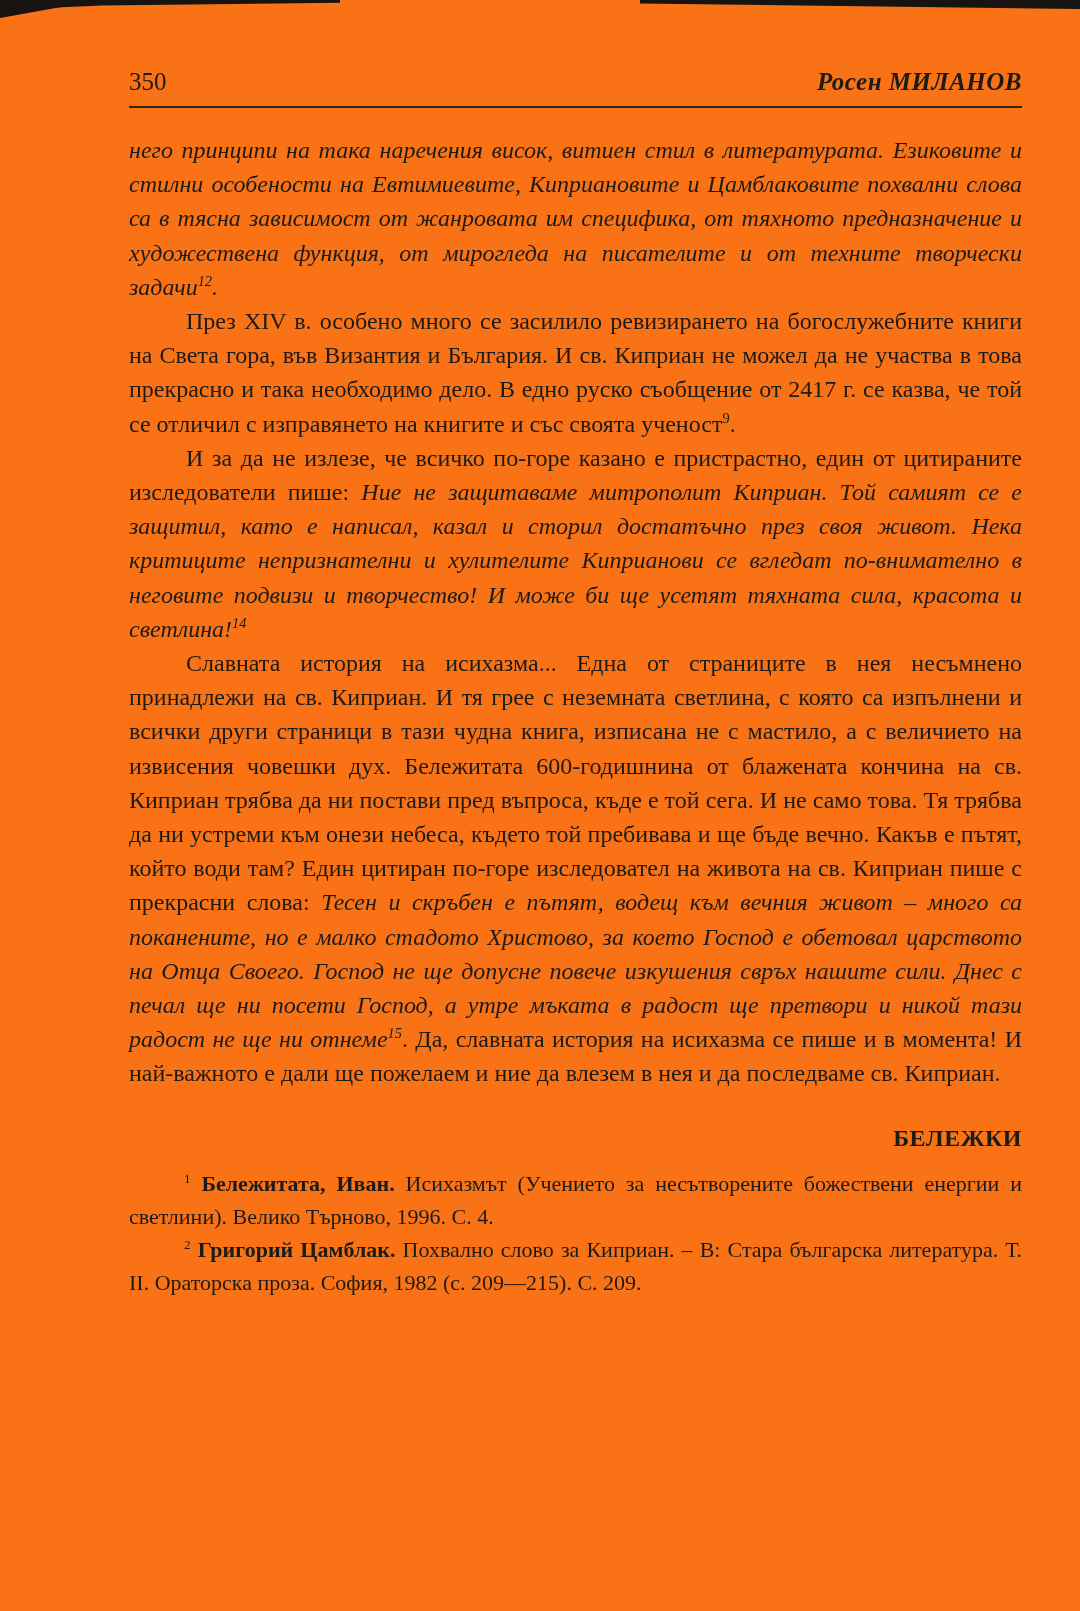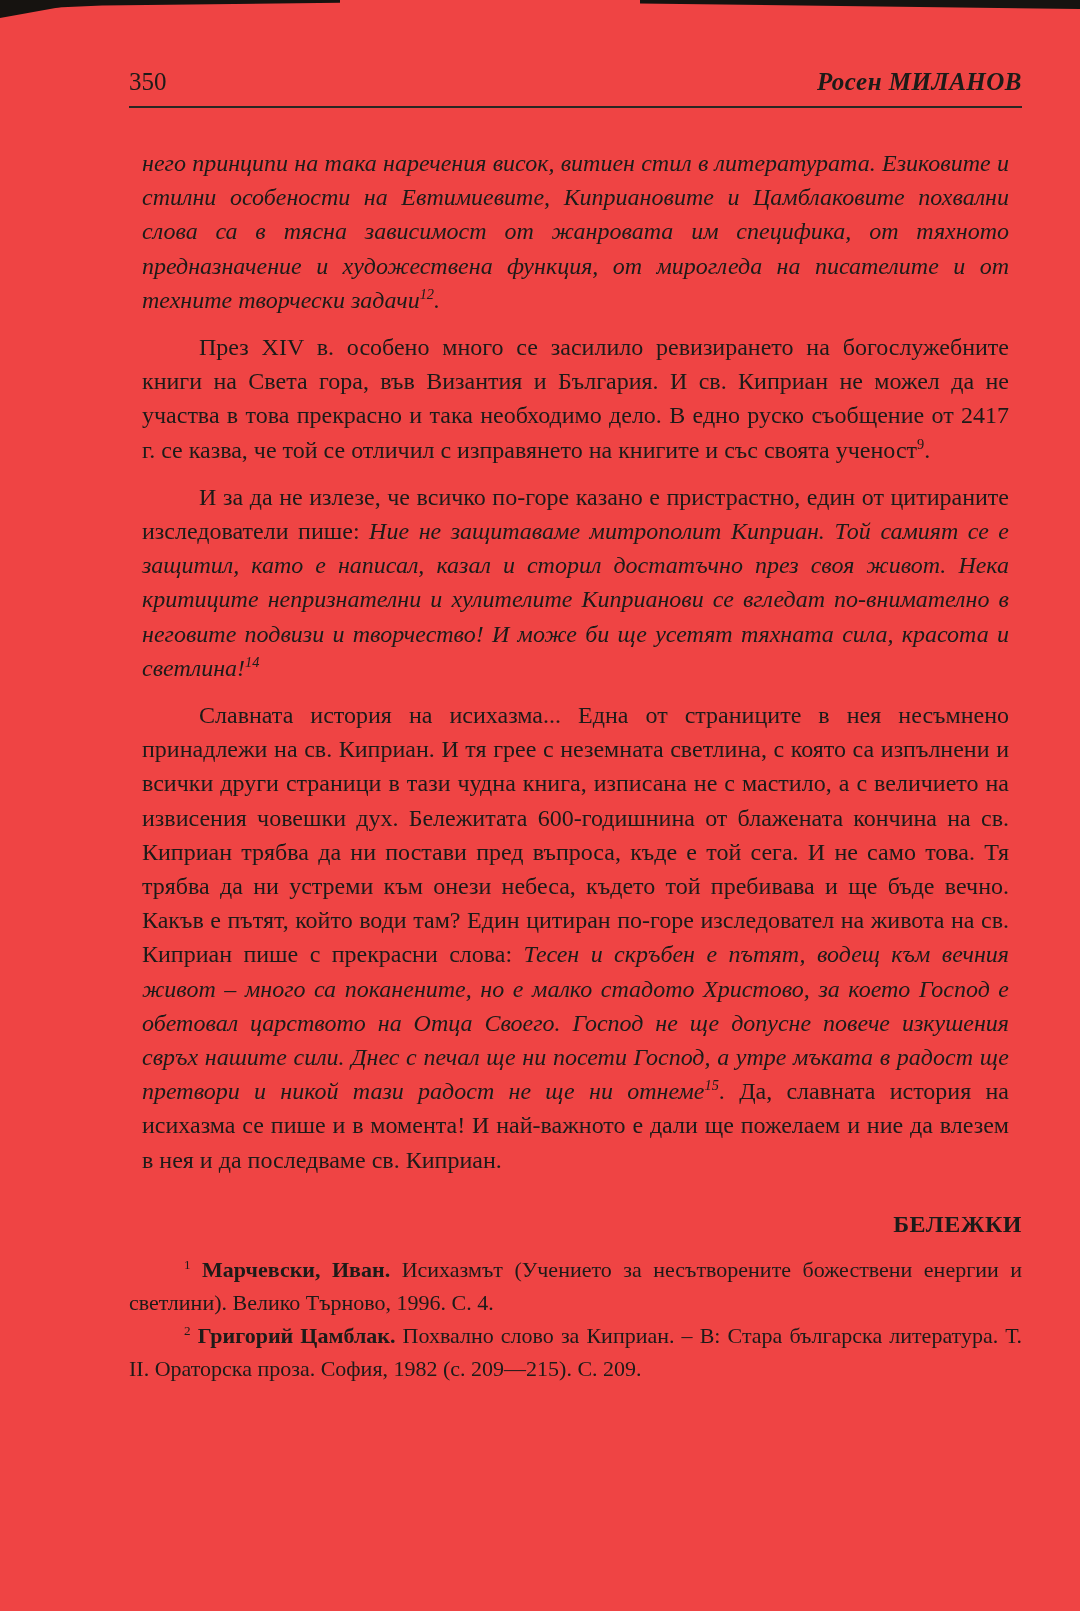--- a/index.html
+++ b/index.html
@@ -4,21 +4,21 @@
 <title>Scanned book page</title>
 <style>
   * { box-sizing: border-box; }
   html, body { margin: 0; padding: 0; }
   body { width: 1080px; height: 1611px; background: #e8e6e1; }
 
   .page {
     position: relative;
     width: 1080px;
     height: 1611px;
-    background: #ef4444;
+    background: #f97316;
     overflow: hidden;
     font-family: "Liberation Serif", "DejaVu Serif", serif;
     color: #1d1b18;
   }
 
   
   .artifact { position: absolute; background: #161310; }
   .a1 { left: 0; top: 0; width: 340px; height: 10px;
         clip-path: polygon(0 0, 100% 0, 100% 28%, 30% 55%, 0 100%); }
   .a2 { left: 0; top: 0; width: 100px; height: 18px;
@@ -41,21 +41,21 @@
   }
 
   .text-block {
     position: absolute;
     left: 129px; top: 133px; width: 893px;
     font-size: 24px;
     line-height: 34.2px;
     text-align: justify;
   }
 
-  p.para { margin: 13px; }
+  p.para { margin: 0; }
   p.para.indent { text-indent: 57px; }
 
   .i { font-style: italic; }
   .b { font-weight: 700; }
   sup { font-size: 0.6em; line-height: 0; vertical-align: super; }
 
   .notes-heading {
     margin: 30px 0 12px 0;
     font-size: 24px;
     font-weight: 700;
@@ -84,18 +84,18 @@
 
   <main class="text-block">
     <div>
         <p class="para"><span class="i">него принципи на така наречения висок, витиен стил в литературата. Езиковите и стилни особености на Евтимиевите, Киприановите и Цамблаковите похвални слова са в тясна зависимост от жанровата им специфика, от тяхното предназначение и художествена функция, от мирогледа на писателите и от техните творчески задачи</span><sup class="i">12</sup><span class="i">.</span></p>
         <p class="para indent"><span>През XIV в. особено много се засилило ревизирането на богослужебните книги на Света гора, във Византия и България. И св. Киприан не можел да не участва в това прекрасно и така необходимо дело. В едно руско съобщение от 2417 г. се казва, че той се отличил с изправянето на книгите и със своята ученост</span><sup>9</sup><span>.</span></p>
         <p class="para indent"><span>И за да не излезе, че всичко по-горе казано е пристрастно, един от цитираните изследователи пише: </span><span class="i">Ние не защитаваме митрополит Киприан. Той самият се е защитил, като е написал, казал и сторил достатъчно през своя живот. Нека критиците непризнателни и хулителите Киприанови се вгледат по-внимателно в неговите подвизи и творчество! И може би ще усетят тяхната сила, красота и светлина!</span><sup class="i">14</sup></p>
         <p class="para indent"><span>Славната история на исихазма... Една от страниците в нея несъмнено принадлежи на св. Киприан. И тя грее с неземната светлина, с която са изпълнени и всички други страници в тази чудна книга, изписана не с мастило, а с величието на извисения човешки дух. Бележитата 600-годишнина от блажената кончина на св. Киприан трябва да ни постави пред въпроса, къде е той сега. И не само това. Тя трябва да ни устреми към онези небеса, където той пребивава и ще бъде вечно. Какъв е пътят, който води там? Един цитиран по-горе изследовател на живота на св. Киприан пише с прекрасни слова: </span><span class="i">Тесен и скръбен е пътят, водещ към вечния живот – много са поканените, но е малко стадото Христово, за което Господ е обетовал царството на Отца Своего. Господ не ще допусне повече изкушения свръх нашите сили. Днес с печал ще ни посети Господ, а утре мъката в радост ще претвори и никой тази радост не ще ни отнеме</span><sup class="i">15</sup><span>. Да, славната история на исихазма се пише и в момента! И най-важното е дали ще пожелаем и ние да влезем в нея и да последваме св. Киприан.</span></p>
       </div>
     <h2 class="notes-heading">БЕЛЕЖКИ</h2>
     <div>
-        <p class="note indent"><sup>1</sup><span class="b"> Марчевски, Иван.</span><span> Исихазмът (Учението за несътворените божествени енергии и светлини). Велико Търново, 1996. С. 4.</span></p>
+        <p class="note indent"><sup>1</sup><span class="b"> Бележитата, Иван.</span><span> Исихазмът (Учението за несътворените божествени енергии и светлини). Велико Търново, 1996. С. 4.</span></p>
         <p class="note indent"><sup>2</sup><span class="b"> Григорий Цамблак.</span><span> Похвално слово за Киприан. – В: Стара българска литература. Т. II. Ораторска проза. София, 1982 (с. 209—215). С. 209.</span></p>
       </div>
   </main>
 
 </div>
 
 </body></html>

